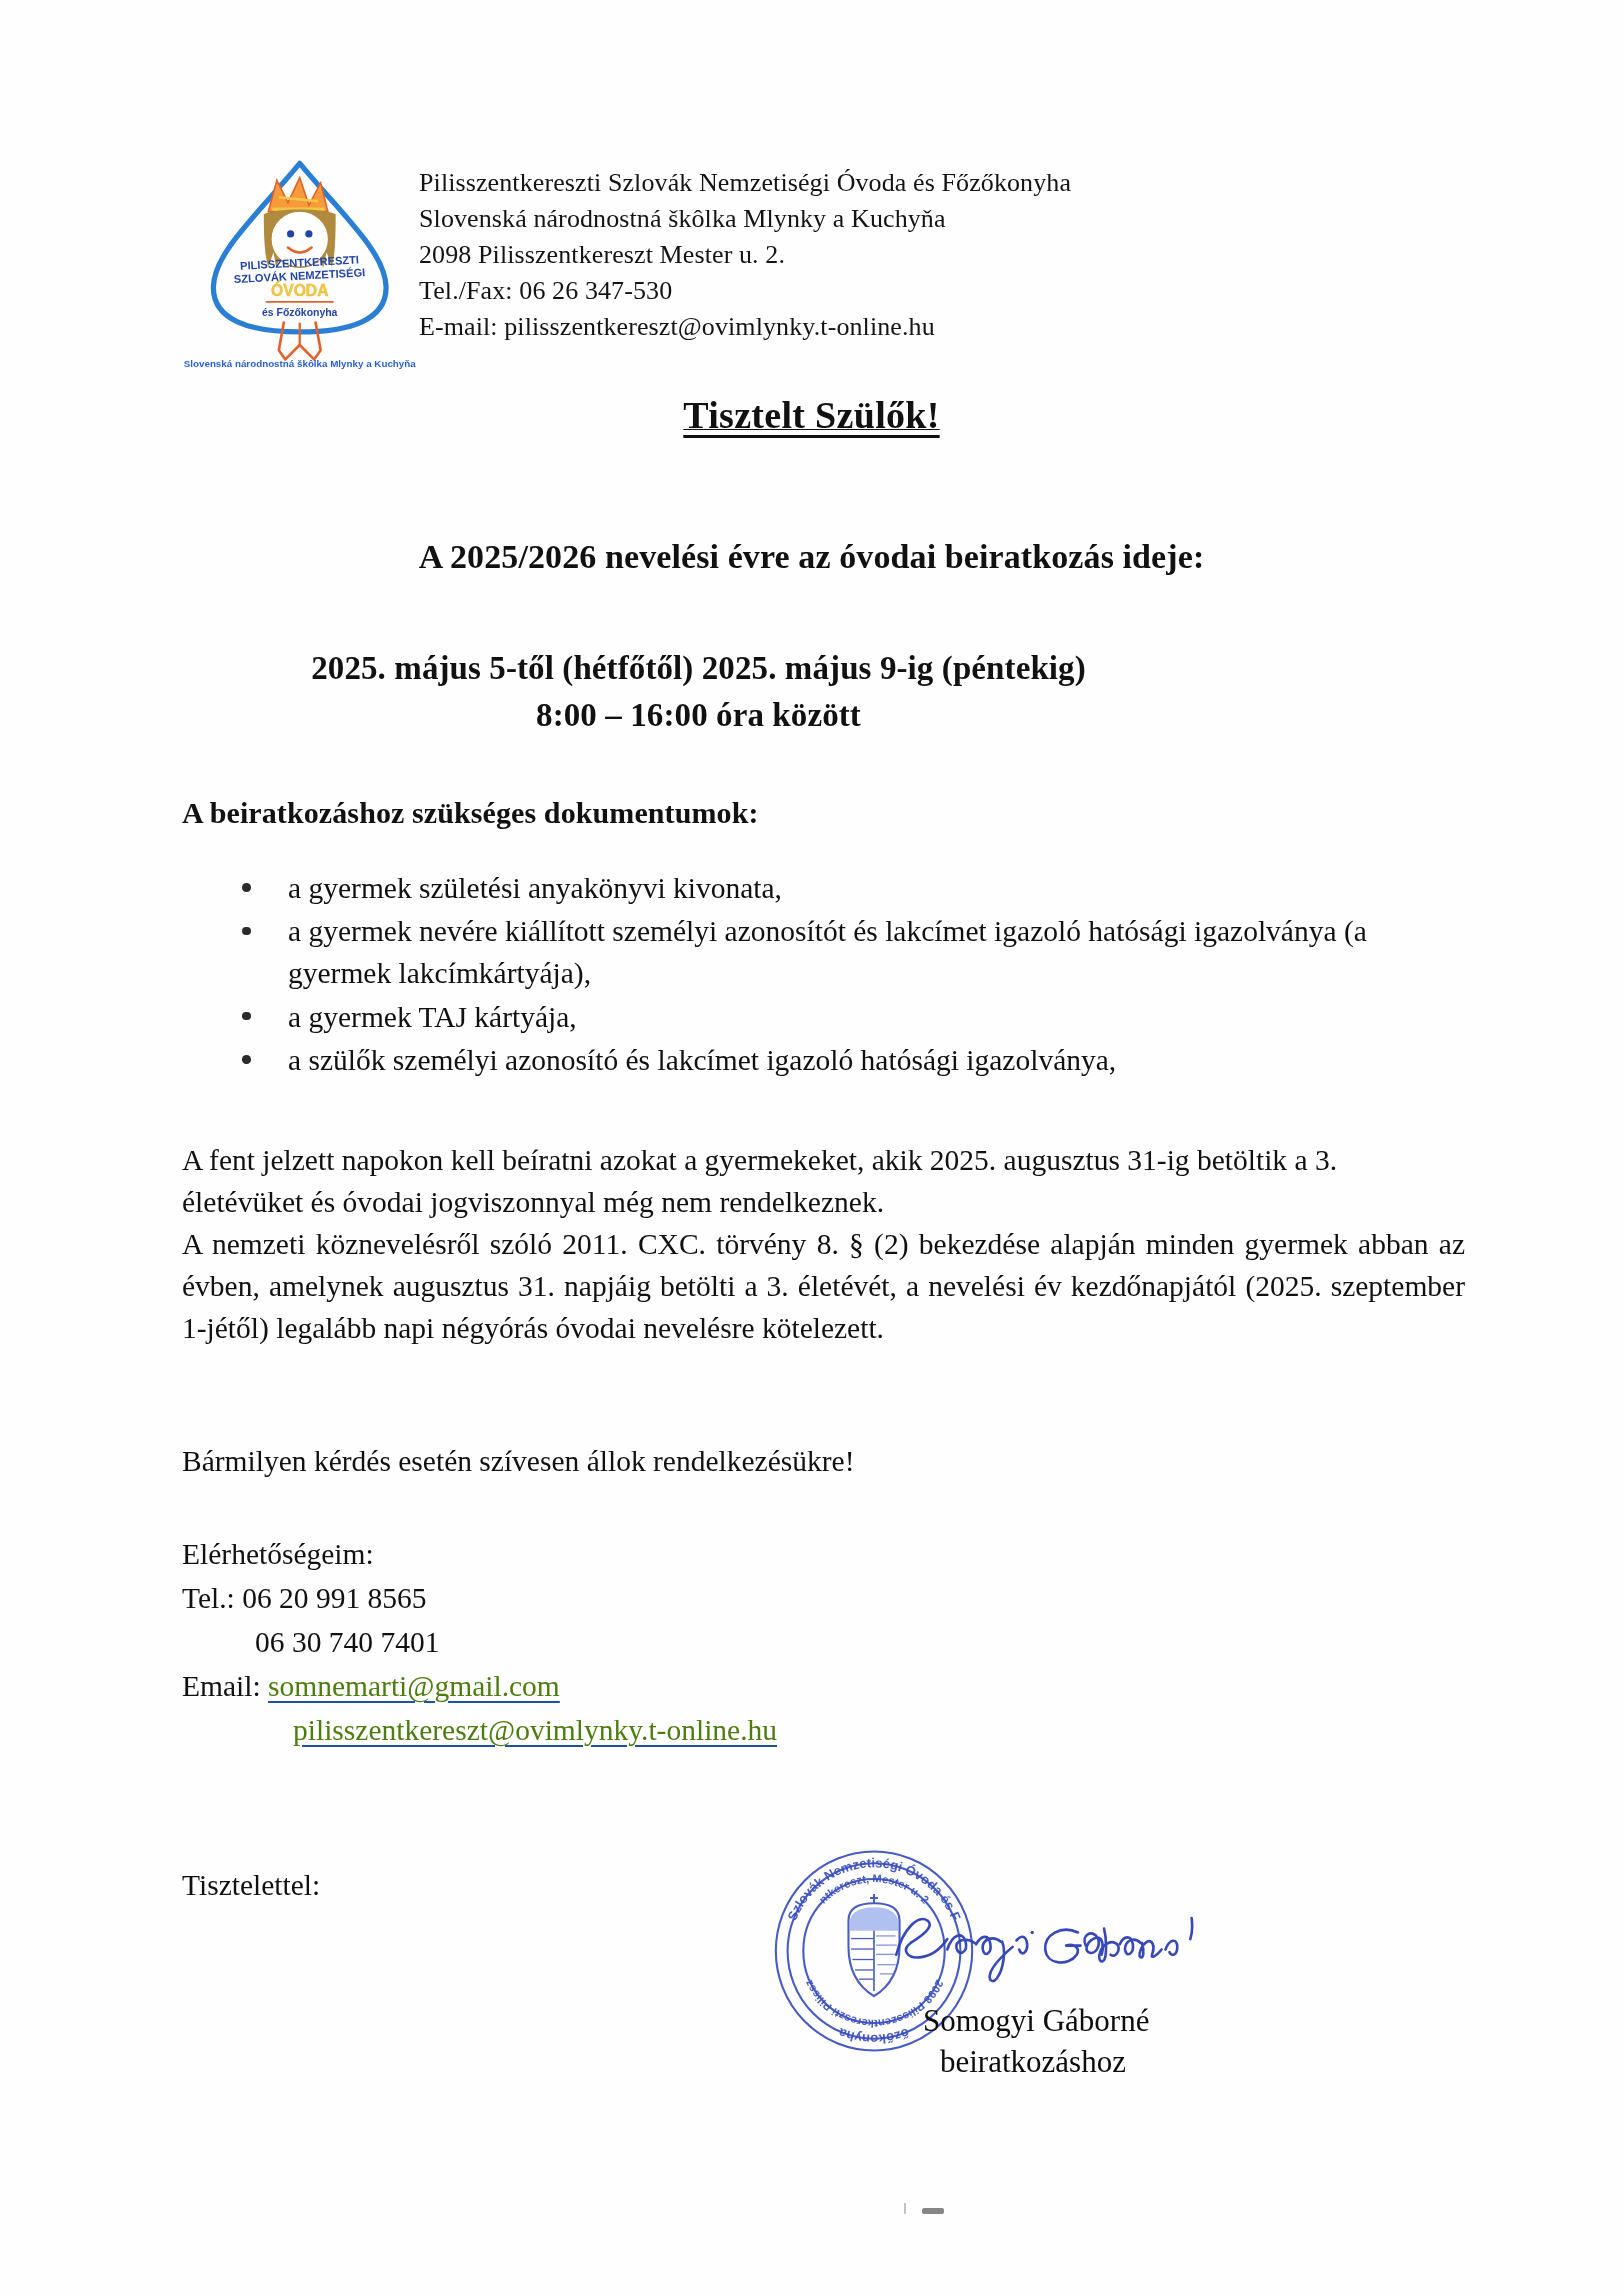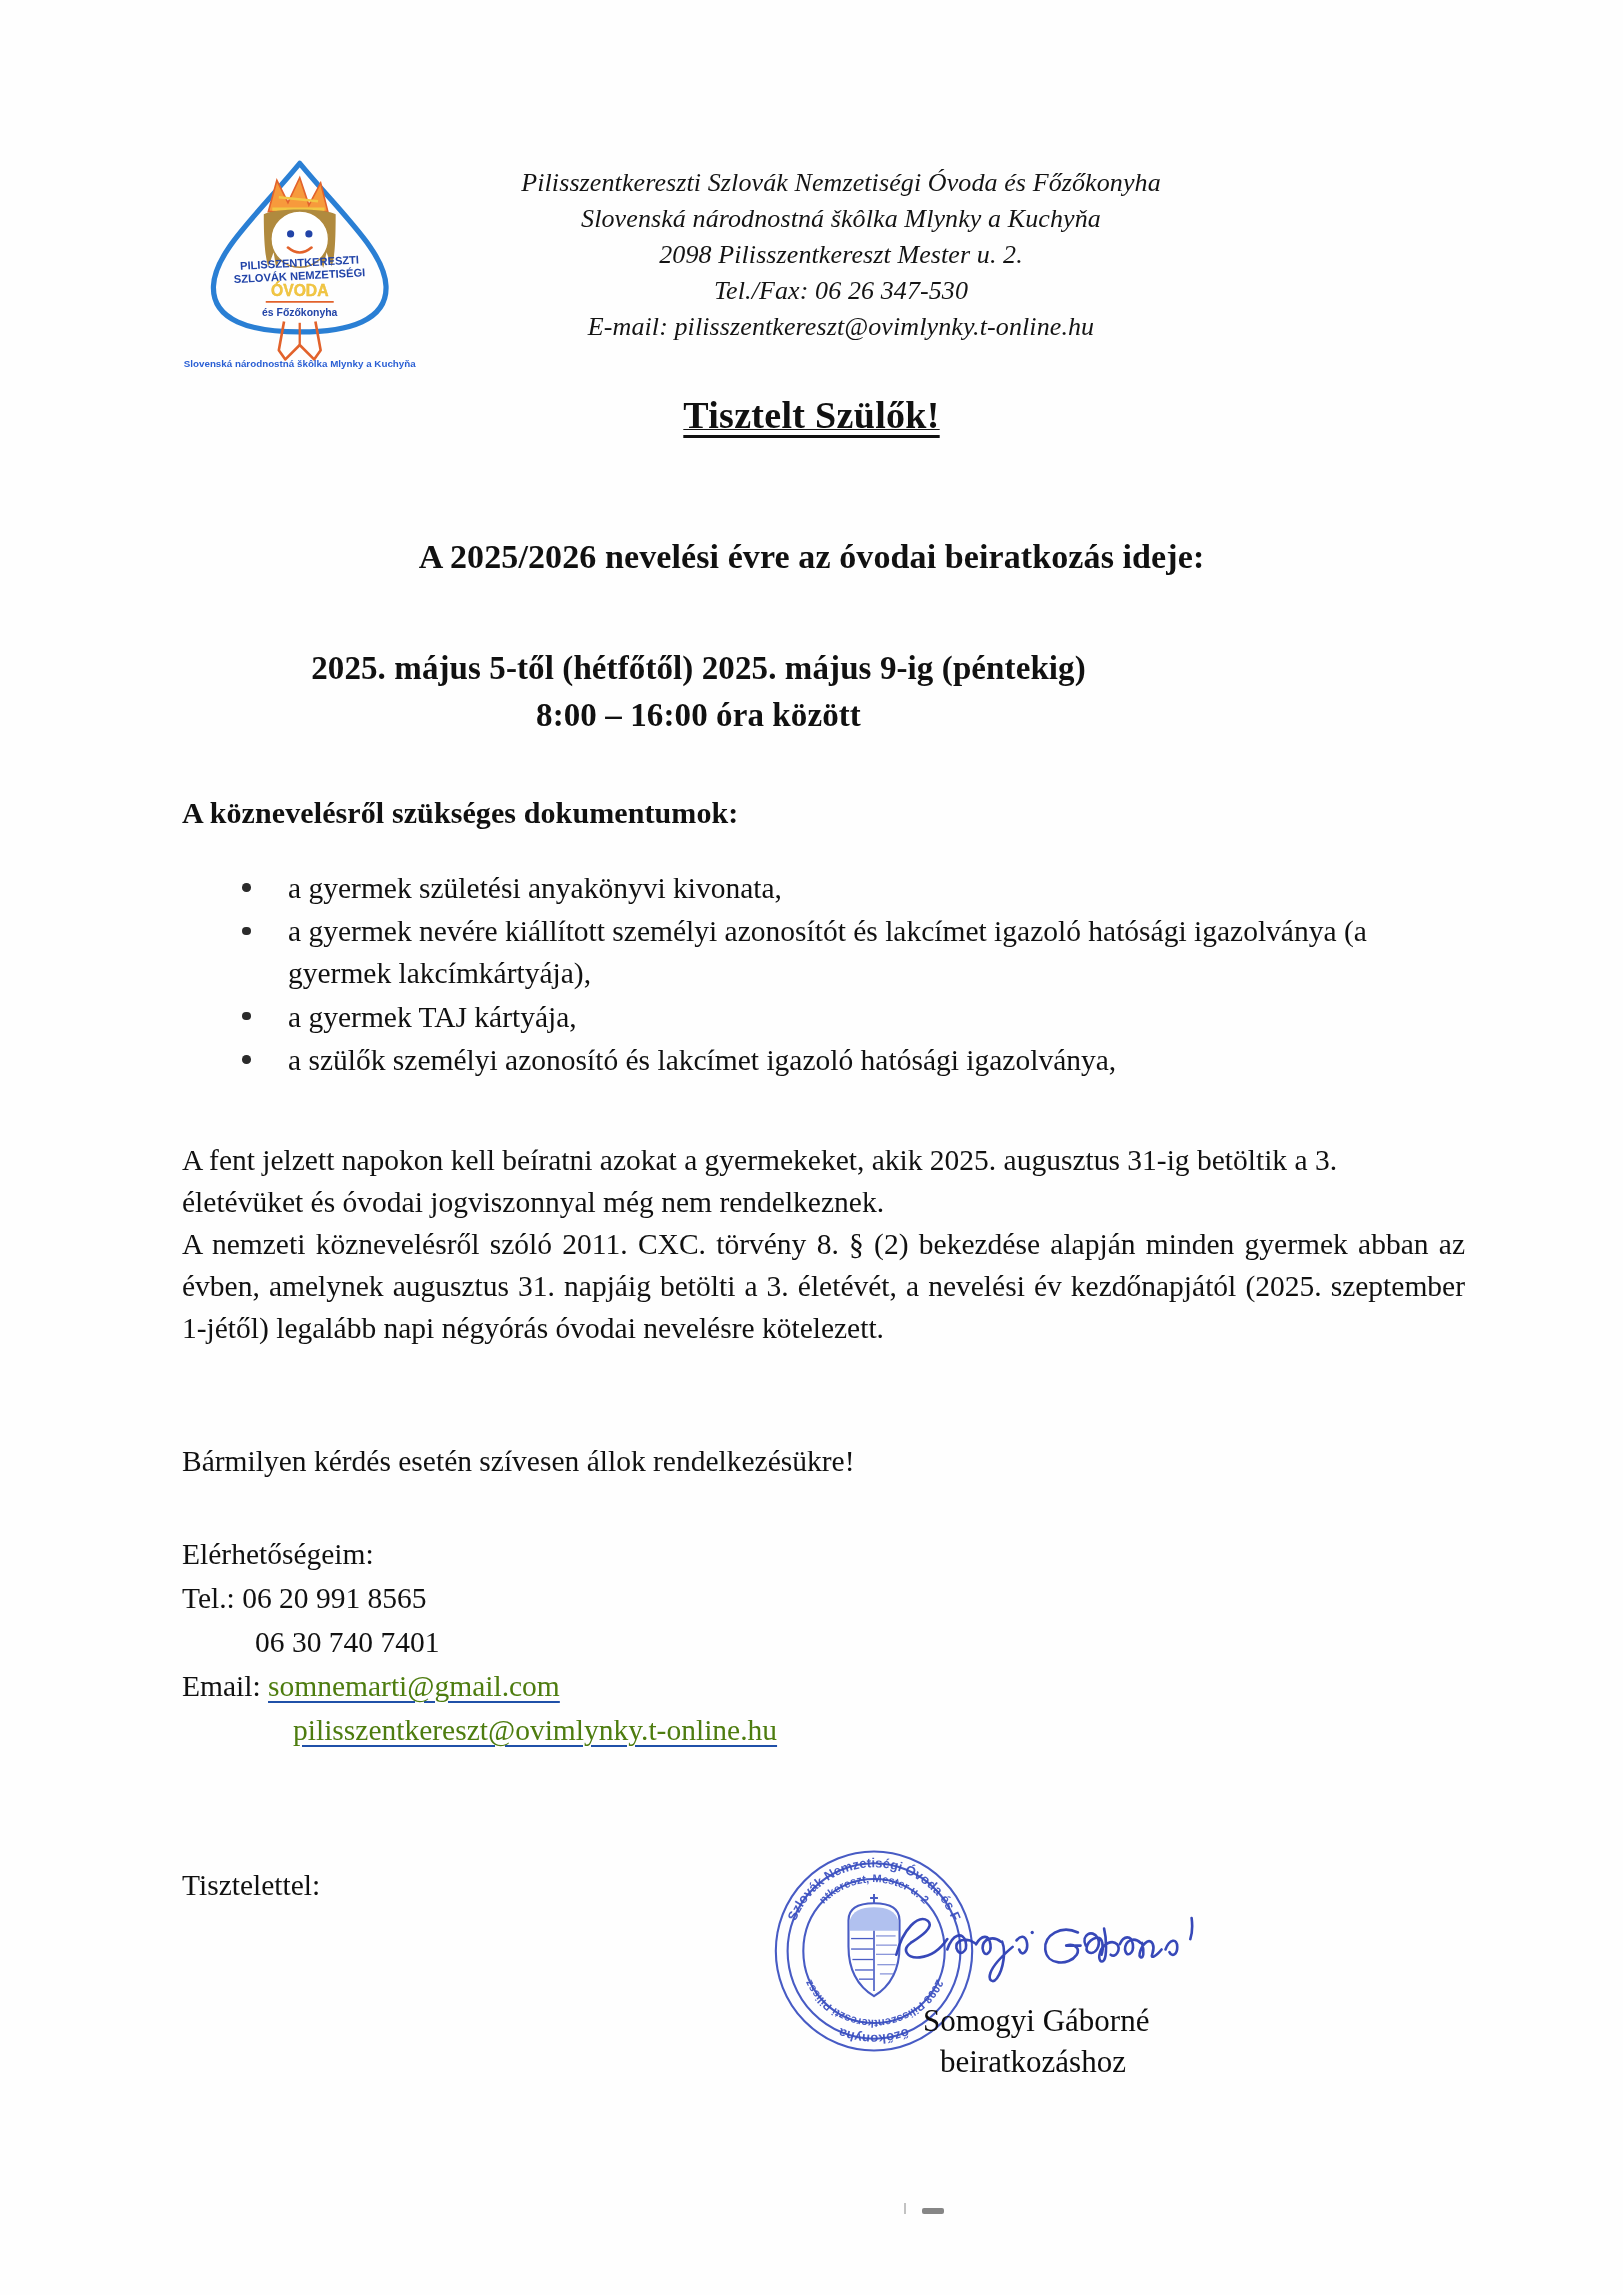--- a/index.html
+++ b/index.html
@@ -38,22 +38,21 @@
     width: 268px;
     height: 216px;
   }
   .logo-svg { display:block; width: 268px; height: 216px; }
 
   .org-lines {
     position: absolute;
     left: 419px;
     top: 10.5px;
     width: 844px;
-    text-align: center;
-    font-style: italic;
+    text-align: left;
   }
   .org-lines .ln {
     font-size: 26px;
     line-height: 36px;
     letter-spacing: 0.1px;
     color: #141414;
     white-space: nowrap;
   }
 
   
@@ -303,21 +302,21 @@
 
   <div class="title-sub">
     <span>A 2025/2026 nevelési évre az óvodai beiratkozás ideje:</span>
   </div>
 
   <div class="date-block">
     <div class="dl">2025. május 5-től (hétfőtől) 2025. május 9-ig (péntekig)</div>
     <div class="dl">8:00 – 16:00 óra között</div>
   </div>
 
-  <div class="docs-heading">A köznevelésről szükséges dokumentumok:</div>
+  <div class="docs-heading">A beiratkozáshoz szükséges dokumentumok:</div>
 
   <ul class="doc-list">
     <li>
       <span class="bullet"></span>
       <span>a gyermek születési anyakönyvi kivonata,</span>
     </li>
     <li>
       <span class="bullet"></span>
       <span>a gyermek nevére kiállított személyi azonosítót és lakcímet igazoló hatósági igazolványa (a gyermek lakcímkártyája),</span>
     </li>

